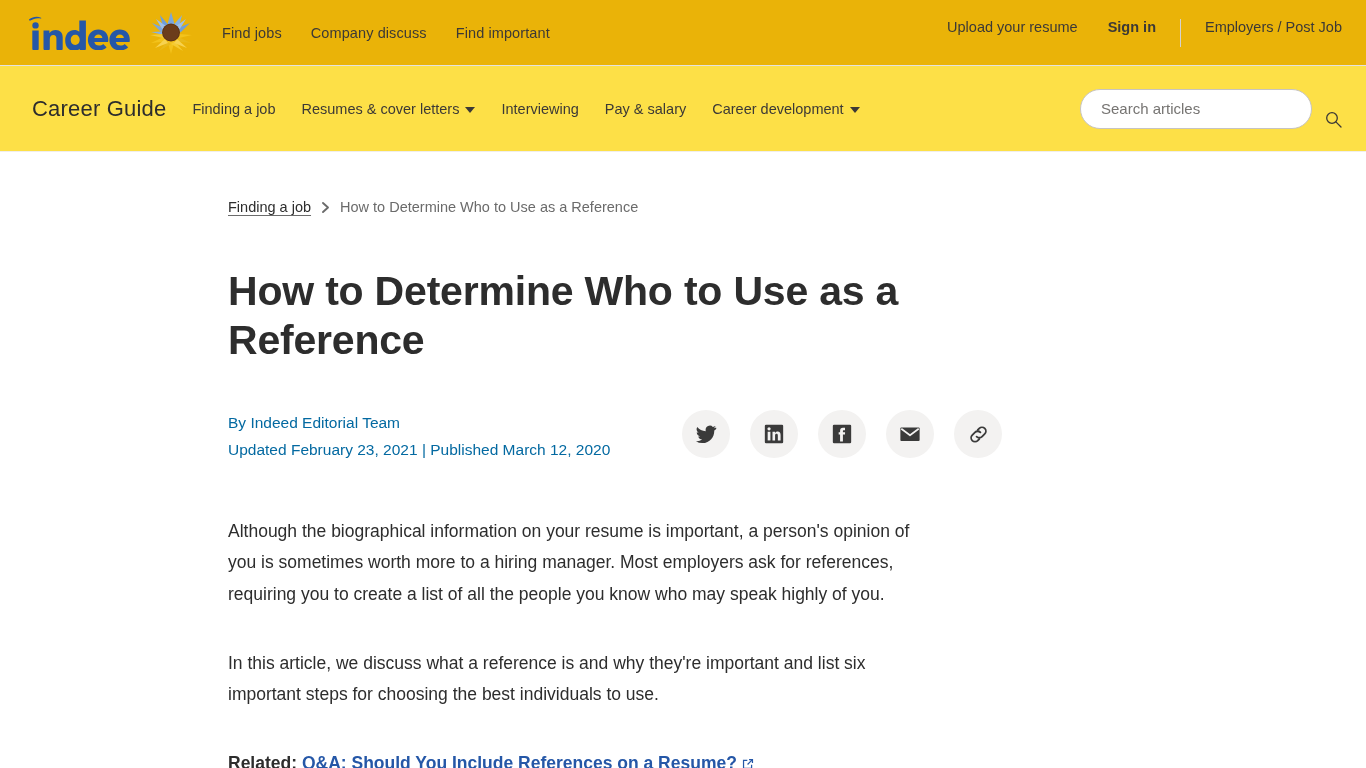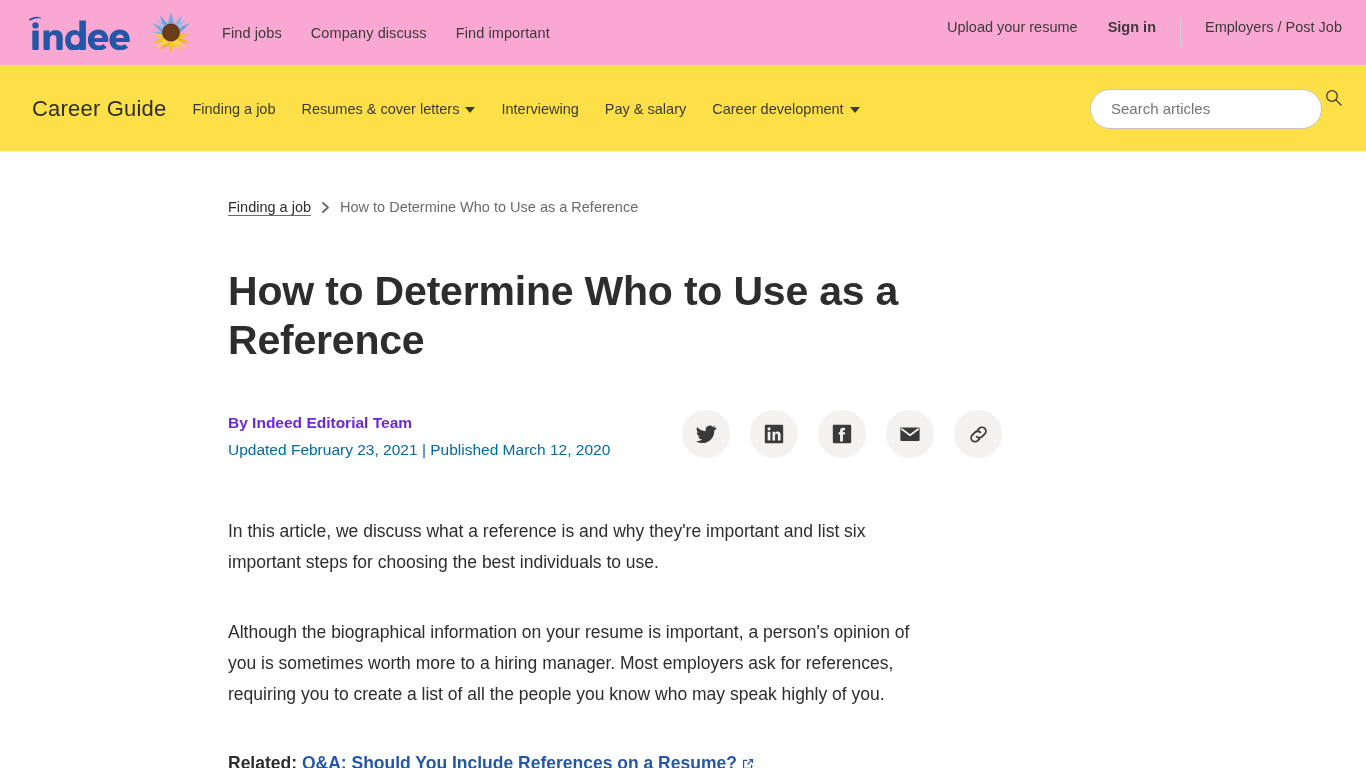--- a/index.html
+++ b/index.html
@@ -10,21 +10,21 @@
     overflow: hidden;
     background: #ffffff;
     font-family: "Liberation Sans", sans-serif;
     -webkit-font-smoothing: antialiased;
   }
 
   
   .top-header {
     position: relative;
     height: 66px;
-    background: #f9a8d4;
+    background: #eab308;
     display: flex;
     align-items: center;
     padding: 0 24px 0 24px;
     border-bottom: 1px solid #e4e2e0;
   }
   .brand-wrap {
     display: flex;
     align-items: center;
     gap: 12px;
     margin-right: 28px;
@@ -108,22 +108,22 @@
     border-right: 5px solid transparent;
     border-top: 6px solid #3c3936;
     display: inline-block;
     position: relative;
     top: 1px;
   }
 
   .cg-search-wrap {
     margin-left: auto;
     display: flex;
-    align-items: flex-start;
-    gap: 2px;
+    align-items: flex-end;
+    gap: 12px;
   }
   .cg-search-box {
     width: 232px;
     height: 40px;
     border: 1px solid #c7c4c1;
     border-radius: 20px;
     background: #ffffff;
     display: flex;
     align-items: center;
     padding: 0 18px;
@@ -189,22 +189,22 @@
   }
 
   .byline-row {
     display: flex;
     align-items: flex-start;
     margin-top: 44px;
   }
   .byline-text { padding-top: 2px; }
   .byline-author {
     font-size: 15.5px;
-    font-weight: bold;
-    color: #6d28d9;
+    font-weight: normal;
+    color: #0369a1;
     margin: 0;
     line-height: 1.5;
   }
   .byline-dates {
     font-size: 15.5px;
     color: #0369a1;
     margin: 4px 0 0 0;
     line-height: 1.4;
   }
 
@@ -413,22 +413,22 @@
             <svg width="23" height="23" viewBox="0 0 24 24" aria-hidden="true">
               <path d="M10 14.2a4 4 0 0 0 5.7 0l2.8-2.8a4 4 0 0 0-5.7-5.7l-1.6 1.6" fill="none" stroke="#3a3a3a" stroke-width="1.9" stroke-linecap="round"></path>
               <path d="M14 9.8a4 4 0 0 0-5.7 0l-2.8 2.8a4 4 0 0 0 5.7 5.7l1.6-1.6" fill="none" stroke="#3a3a3a" stroke-width="1.9" stroke-linecap="round"></path>
             </svg>
           </span>
         </button>
       </div>
     </div>
 
     <div class="body-copy">
+      <p>Although the biographical information on your resume is important, a person's opinion of you is sometimes worth more to a hiring manager. Most employers ask for references, requiring you to create a list of all the people you know who may speak highly of you.</p>
       <p>In this article, we discuss what a reference is and why they're important and list six important steps for choosing the best individuals to use.</p>
-      <p>Although the biographical information on your resume is important, a person's opinion of you is sometimes worth more to a hiring manager. Most employers ask for references, requiring you to create a list of all the people you know who may speak highly of you.</p>
       <p class="related-line">
         <span class="rel-label">Related: </span><a href="#" class="rel-link">Q&amp;A: Should You Include References on a Resume?</a><span class="ext-icon">
           <svg width="14" height="14" viewBox="0 0 16 16" aria-hidden="true">
             <path d="M2.2 3.2h5v1.4H3.6v7.8h7.8V8.8h1.4v5H2.2z" fill="#2557a7"></path>
             <path d="M9.2 2.2h4.6v4.6h-1.4V4.6L8 9l-1-1 4.4-4.4H9.2z" fill="#2557a7"></path>
           </svg>
         </span>
       </p>
     </div>
 

